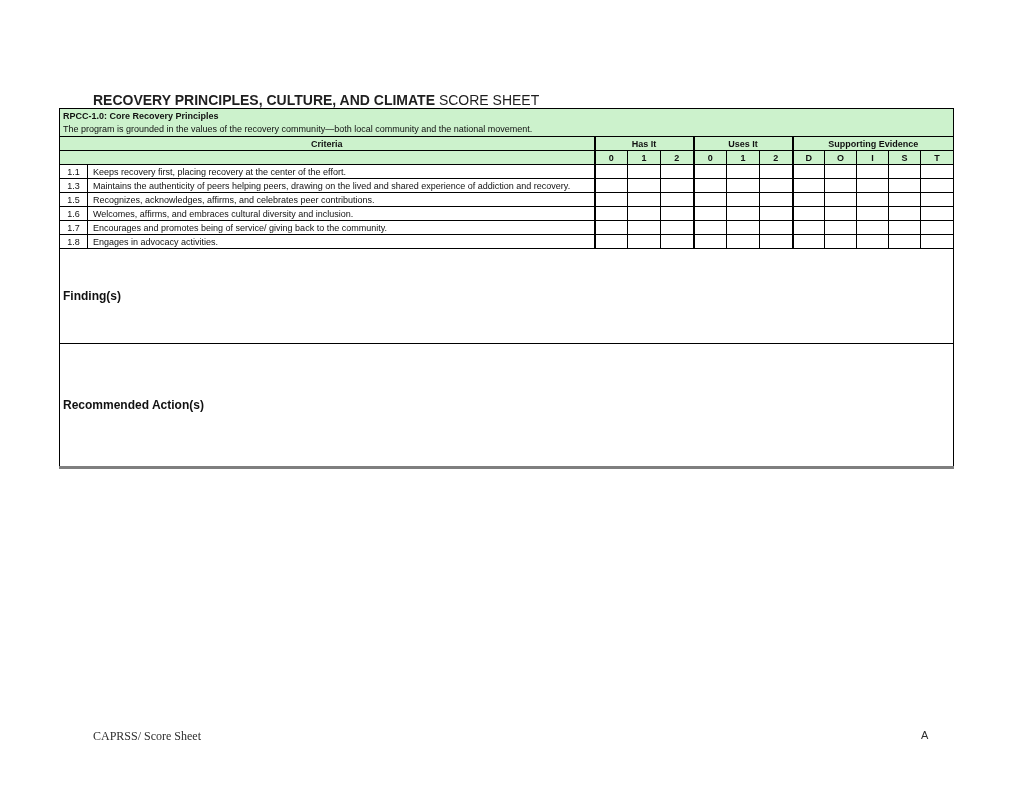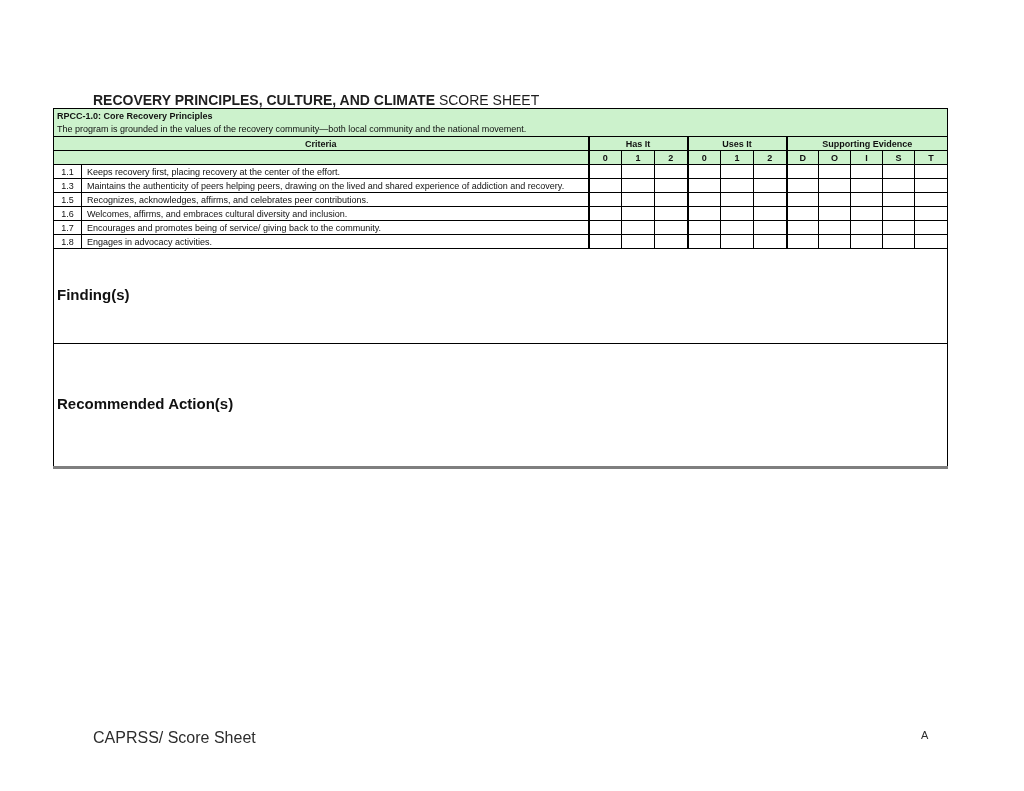--- a/index.html
+++ b/index.html
@@ -19,21 +19,21 @@
     top: 94px;
     font-size: 14px;
     line-height: 12px;
     white-space: nowrap;
     color: #1f1f1f;
   }
   .bold { font-weight: bold; }
 
   table.score-table {
     position: absolute;
-    left: 53px;
+    left: 59px;
     top: 108px;
     width: 894px;
     border-collapse: collapse;
     table-layout: fixed;
     border: 1px solid #000;
     border-bottom: 3px solid #7f7f7f;
   }
   table.score-table td {
     border: 1px solid #000;
     font-size: 9px;
@@ -59,28 +59,29 @@
   .crit-row .crit-text { padding-left: 5px; padding-right: 6px; }
 
   .section-row td {
     vertical-align: top;
     padding: 2px 4px;
     background: #fff;
   }
   .sec-findings td { height: 94px; }
   .sec-rec td { height: 122px; border-top: 2px solid #000; }
   .sec-peer td { height: 123px; border-top: 2px solid #000; }
-  .section-label { font-weight: bold; font-size: 15px; }
+  .section-label { font-weight: bold; font-size: 12px; }
 
   .footer-left {
     position: absolute;
     left: 93px;
     top: 729px;
-    font-size: 16px;
+    font-size: 12px;
     color: #2d2d2d;
+    font-family: Liberation Serif, serif;
   }
   .footer-right {
     position: absolute;
     left: 921px;
     top: 729px;
     font-size: 11px;
     color: #2d2d2d;
   }
 </style>
 </head>

